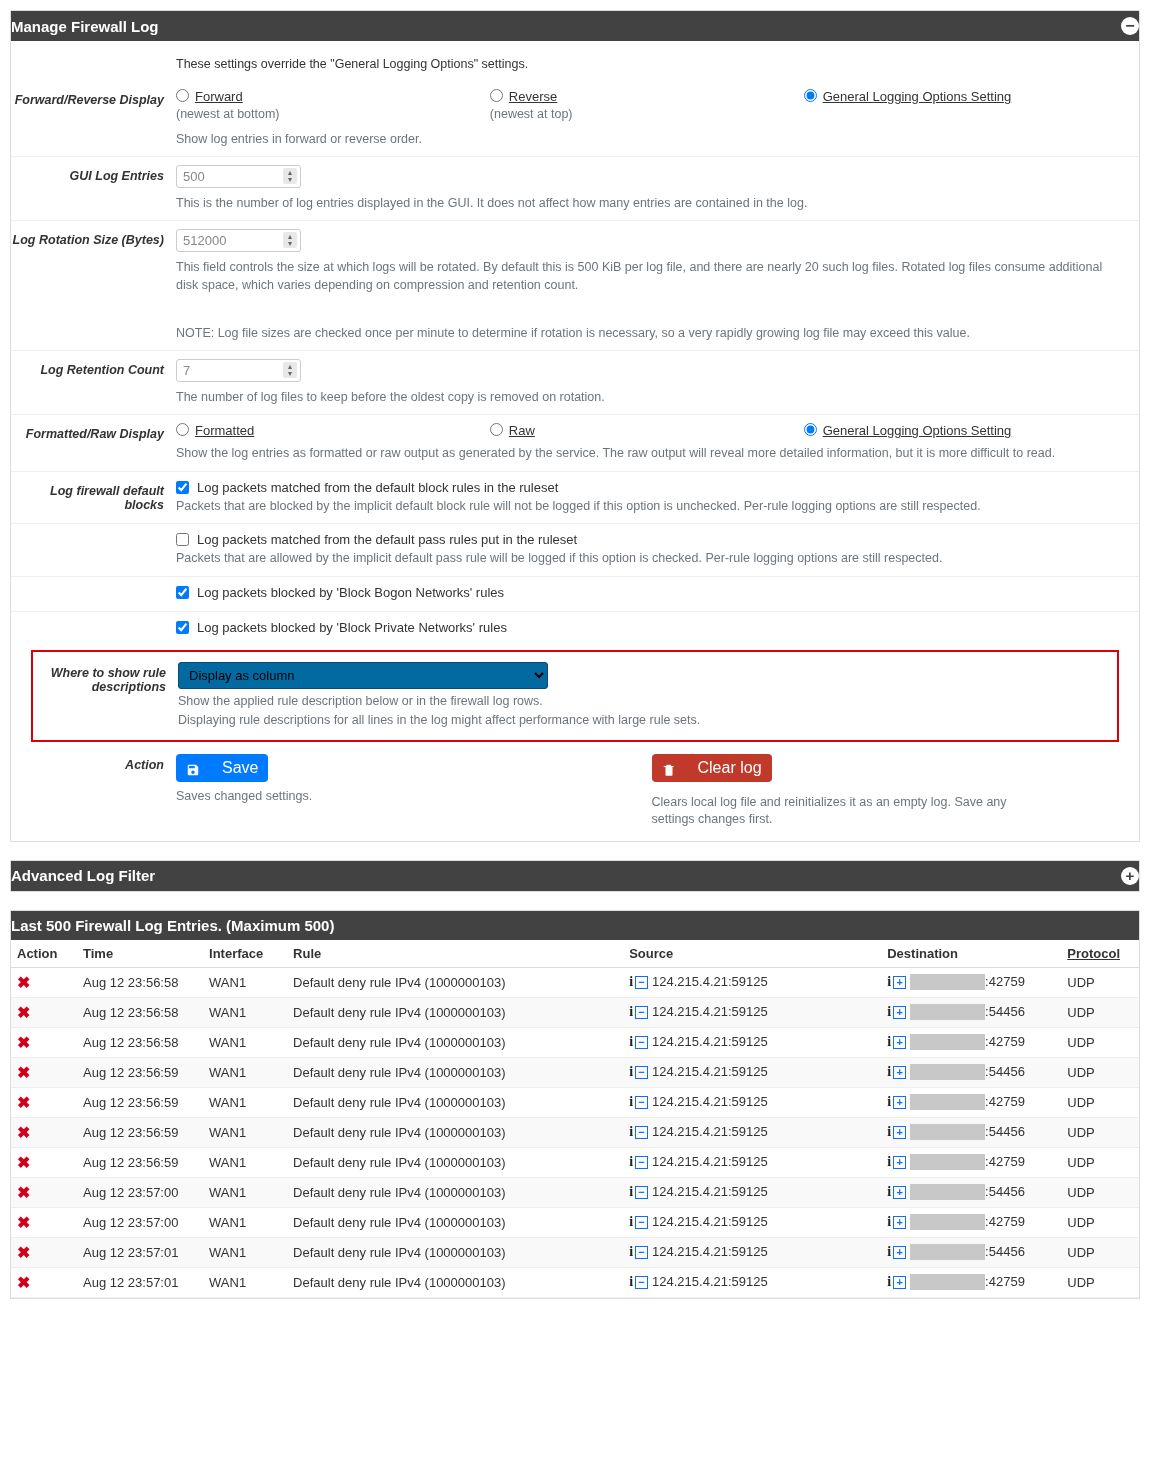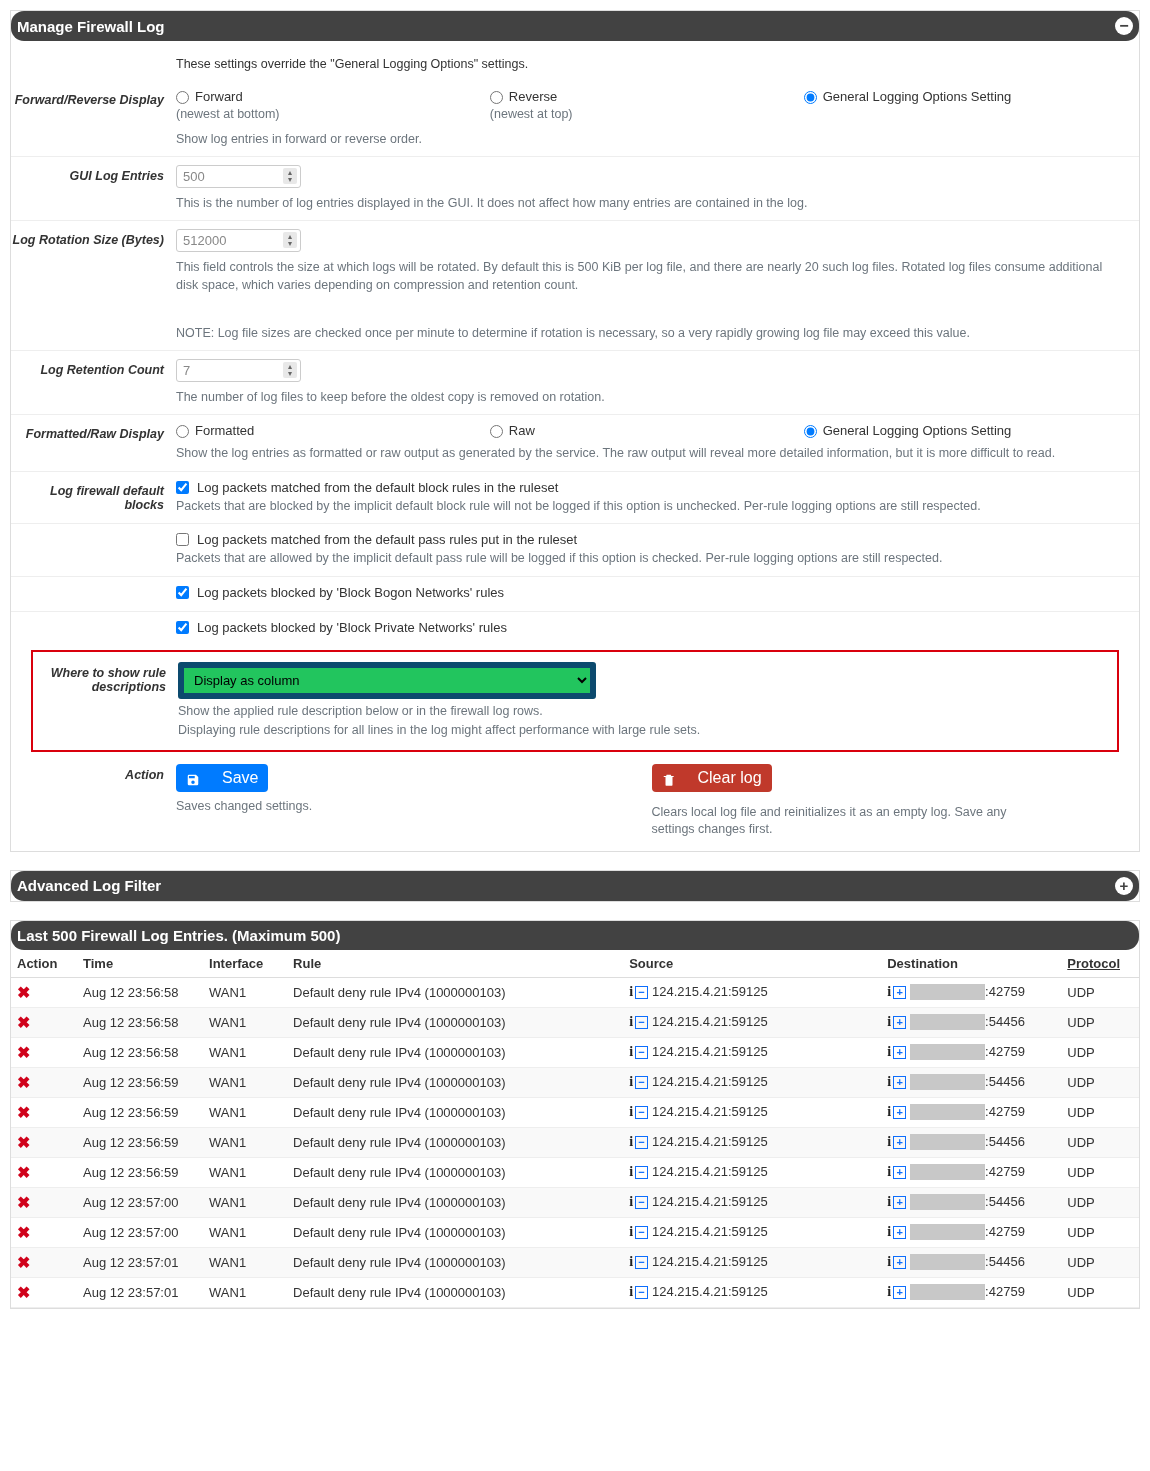--- a/index.html
+++ b/index.html
@@ -1,35 +1,35 @@
 <!DOCTYPE html>
 <html><head>
 <meta charset="utf-8">
 <style>
 * { box-sizing: border-box; margin: 0; padding: 0; }
 body { font-family: -apple-system, BlinkMacSystemFont, "Segoe UI", Helvetica, Arial, sans-serif; font-size: 13px; color: #333; background: #fff; padding: 10px; }
 .panel { border: 1px solid #ddd; margin-bottom: 18px; background: #fff; }
-.panel-title { background: #424242; color: #fff; padding: 6px 6px; font-size: 15px; font-weight: bold; display: flex; justify-content: space-between; align-items: center; border-radius: 13px; }
+.panel-title { background: #424242; color: #fff; padding: 6px 0; font-size: 15px; font-weight: bold; display: flex; justify-content: space-between; align-items: center; }
 .panel-title .toggle { width: 18px; height: 18px; border-radius: 50%; background: #fff; color: #424242; display: flex; align-items: center; justify-content: center; font-weight: bold; font-size: 16px; cursor: pointer; }
 .form-row { display: flex; border-bottom: 1px solid #eee; padding: 8px 0; }
 .form-row.noborder { border-bottom: none; }
 .label-col { width: 165px; text-align: right; padding: 4px 12px 0 0; font-weight: bold; color: #333; font-size: 12.5px; font-style: italic; }
 .field-col { flex: 1; padding-right: 12px; }
 .hint { color: #6c757d; font-size: 12.5px; margin-top: 6px; line-height: 1.45; }
 .sub-hint { color: #6c757d; font-size: 12.5px; margin-top: 2px; line-height: 1.4; }
 .radio-row { display: flex; }
 .radio-cell { flex: 0 0 33%; }
-.radio-opt { display: flex; align-items: flex-end; gap: 6px; }
+.radio-opt { display: flex; align-items: flex-start; gap: 6px; text-decoration: underline; }
 .radio-opt input[type="radio"] { accent-color: #007bff; }
 .check-opt { display: flex; align-items: center; gap: 8px; margin-bottom: 3px; }
 .check-opt input[type="checkbox"] { accent-color: #007bff; }
 input.num { width: 125px; padding: 3px 6px; border: 1px solid #ccc; border-radius: 3px; color: #888; font-size: 13px; }
 .num-wrap { position: relative; display: inline-block; }
 .num-wrap .spin { position: absolute; right: 4px; top: 3px; width: 14px; height: 16px; background: #e8e8e8; border-radius: 2px; font-size: 8px; display:flex; flex-direction:column; align-items:center; justify-content:center; color:#666; line-height:7px;}
-select.sel { width: 418px; padding: 4px 6px; border: 6px solid #0c4a6e; border-radius: 3px; font-size: 13px; background:#22c55e; }
+select.sel { width: 370px; padding: 4px 6px; border: 1px solid #0c4a6e; border-radius: 3px; font-size: 13px; background:#0369a1; }
 .highlight-box { border: 2px solid #d9000d; padding: 10px 0 10px 0; margin: 4px 20px 6px 20px; display: flex; }
 .highlight-box .label-col { width: 145px; }
 .action-row { display: flex; padding: 6px 0 12px 0; }
 .action-half { flex: 0 0 50%; }
 .btn { display: inline-flex; align-items: flex-end; gap: 22px; padding: 5px 10px; border-radius: 4px; color: #fff; font-size: 16px; border: none; cursor: pointer; }
 .btn-save { background: #007bff; }
 .btn-clear { background: #c0392b; }
 .btn .ico { display:inline-flex; width:14px; height:14px; }
 table.logtbl { width: 100%; border-collapse: collapse; font-size: 13px; }
 table.logtbl th { text-align: left; padding: 6px 6px; border-bottom: 1px solid #ddd; font-weight: bold; }

